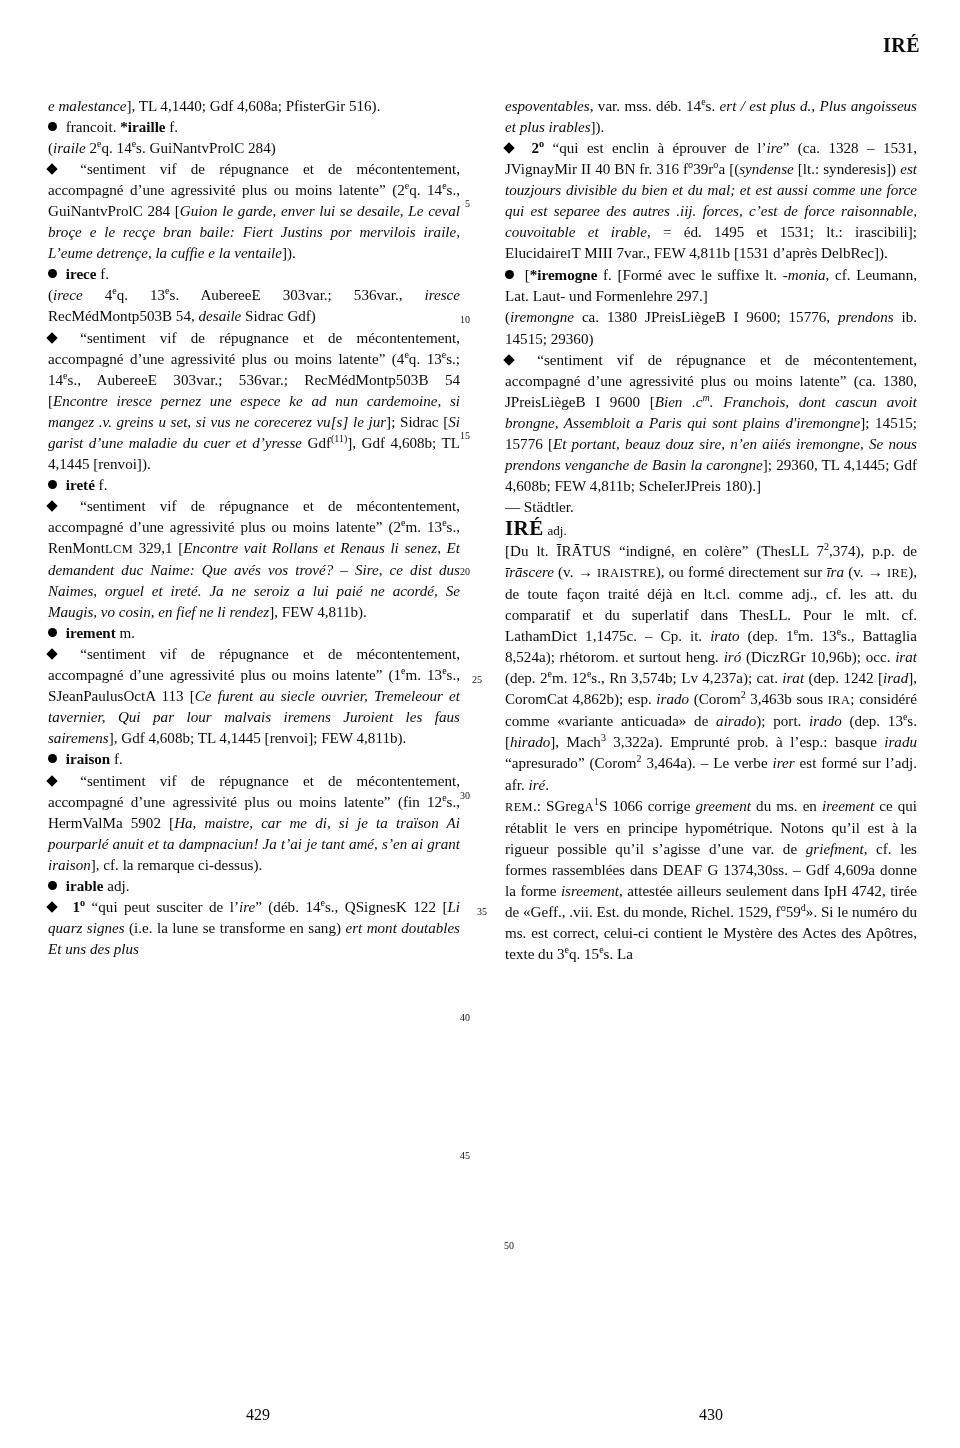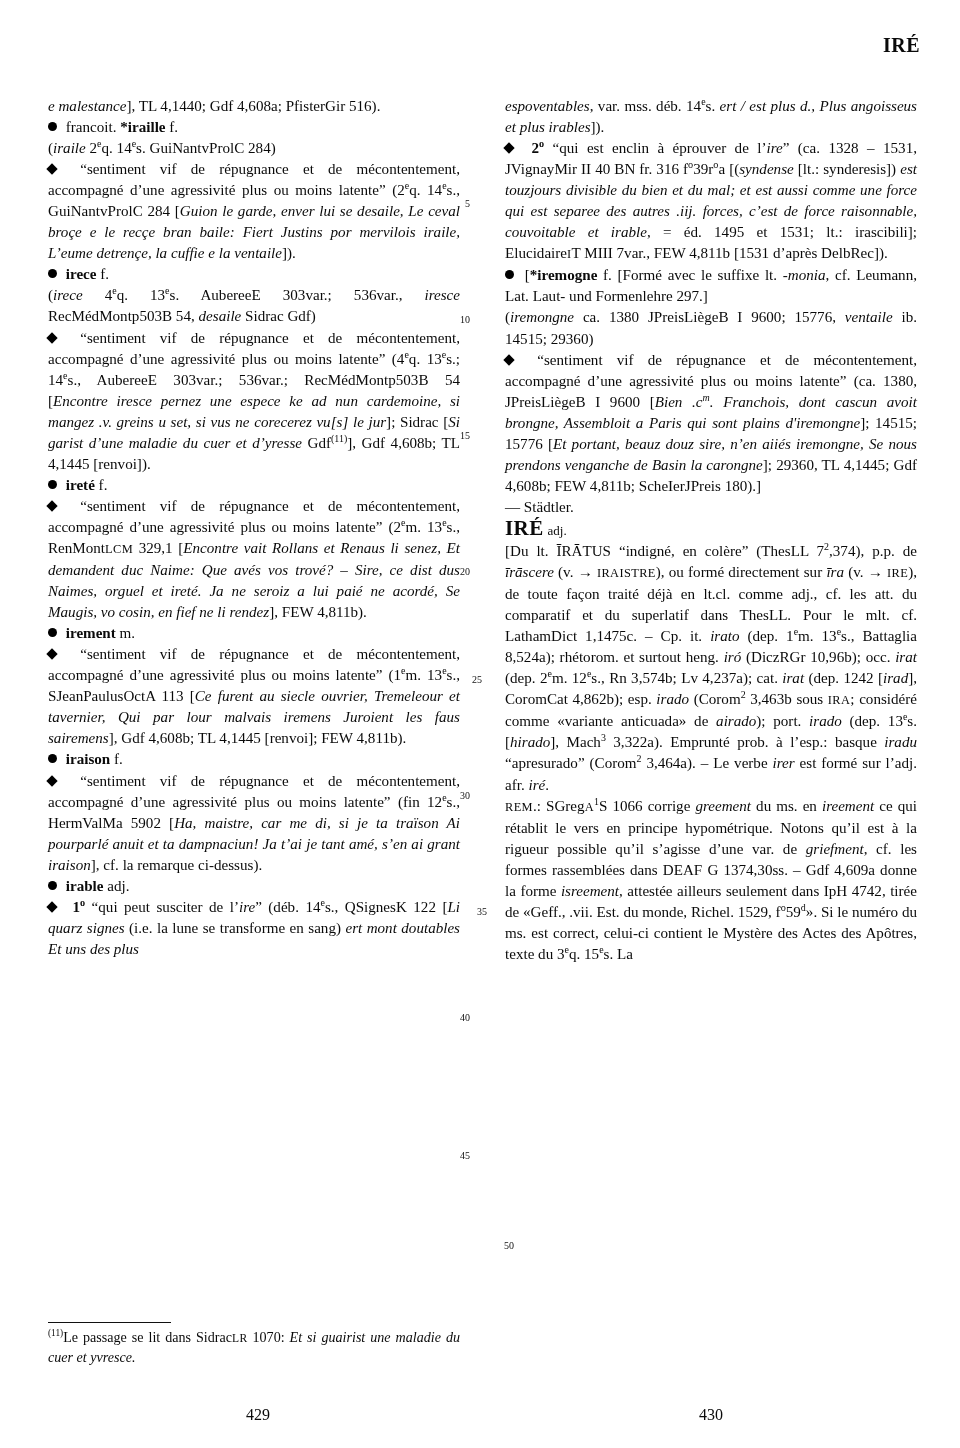--- a/index.html
+++ b/index.html
@@ -168,32 +168,28 @@
       <p class="p-dot"><span class="dot-marker"></span> <b>iraison</b> f.</p>
       <p class="p-bullet"><span class="diamond-marker"></span> “sentiment vif de répugnance et de mécontentement, accompagné d’une agressivité plus ou moins latente” (fin 12<sup>e</sup>s., HermValMa 5902 [<i>Ha, maistre, car me di, si je ta traïson Ai pourparlé anuit et ta dampnaciun! Ja t’ai je tant amé, s’en ai grant iraison</i>], cf. la remarque ci-dessus).</p>
       <p class="p-dot"><span class="dot-marker"></span> <b>irable</b> adj.</p>
       <p class="p-bullet"><span class="diamond-marker"></span> <b>1<span class="ord">o</span></b> “qui peut susciter de l’<i>ire</i>” (déb. 14<sup>e</sup>s., QSignesK 122 [<i>Li quarz signes</i> (i.e. la lune se transforme en sang) <i>ert mont doutables Et uns des plus</i></p>
     </div>
 
   <div class="col col-right" id="right-col">
       <p class="p-cont"><i>espoventables</i>, var. mss. déb. 14<sup>e</sup>s. <i>ert / est plus d., Plus angoisseus et plus irables</i>]).</p>
       <p class="p-bullet"><span class="diamond-marker"></span> <b>2<span class="ord">o</span></b> “qui est enclin à éprouver de l’<i>ire</i>” (ca. 1328 – 1531, JVignayMir II 40 BN fr. 316 f<span class="ord">o</span>39r<span class="ord">o</span>a [(<i>syndense</i> [lt.: synderesis]) <i>est touzjours divisible du bien et du mal; et est aussi comme une force qui est separee des autres .iij. forces, c’est de force raisonnable, couvoitable et irable</i>, = éd. 1495 et 1531; lt.: irascibili]; Elucidaire<span class="smcaps-word">I</span>T MIII 7var., FEW 4,811b [1531 d’après DelbRec]).</p>
       <p class="p-dot"><span class="dot-marker"></span> [<b>*iremogne</b> f. [Formé avec le suffixe lt. <i>-monia</i>, cf. Leumann, Lat. Laut- und Formenlehre 297.]</p>
-      <p class="p-paren">(<i>iremongne</i> ca. 1380 JPreisLiègeB I 9600; 15776, <i>ventaile</i> ib. 14515; 29360)</p>
+      <p class="p-paren">(<i>iremongne</i> ca. 1380 JPreisLiègeB I 9600; 15776, <i>prendons</i> ib. 14515; 29360)</p>
       <p class="p-bullet"><span class="diamond-marker"></span> “sentiment vif de répugnance et de mécontentement, accompagné d’une agressivité plus ou moins latente” (ca. 1380, JPreisLiègeB I 9600 [<i>Bien .c<sup>m</sup>. Franchois, dont cascun avoit brongne, Assembloit a Paris qui sont plains d'iremongne</i>]; 14515; 15776 [<i>Et portant, beauz douz sire, n’en aiiés iremongne, Se nous prendons venganche de Basin la carongne</i>]; 29360, TL 4,1445; Gdf 4,608b; FEW 4,811b; ScheIerJPreis 180).]</p>
       <p class="p-dot">— Städtler.</p>
       <p class="p-head headword-block"><span class="headword">IRÉ</span><span class="headword-pos">adj.</span></p>
       <p class="p-cont">[Du lt. ĪRĀTUS “indigné, en colère” (ThesLL 7<sup>2</sup>,374), p.p. de <i>īrāscere</i> (v. <span class="arrow">→</span> <span class="smcaps-word">IRAISTRE</span>), ou formé directement sur <i>īra</i> (v. <span class="arrow">→</span> <span class="smcaps-word">IRE</span>), de toute façon traité déjà en lt.cl. comme adj., cf. les att. du comparatif et du superlatif dans ThesLL. Pour le mlt. cf. LathamDict 1,1475c. – Cp. it. <i>irato</i> (dep. 1<sup>e</sup>m. 13<sup>e</sup>s., Battaglia 8,524a); rhétorom. et surtout heng. <i>iró</i> (DiczRGr 10,96b); occ. <i>irat</i> (dep. 2<sup>e</sup>m. 12<sup>e</sup>s., Rn 3,574b; Lv 4,237a); cat. <i>irat</i> (dep. 1242 [<i>irad</i>], CoromCat 4,862b); esp. <i>irado</i> (Corom<sup>2</sup> 3,463b sous <span class="smcaps-word">IRA</span>; considéré comme «variante anticuada» de <i>airado</i>); port. <i>irado</i> (dep. 13<sup>e</sup>s. [<i>hirado</i>], Mach<sup>3</sup> 3,322a). Emprunté prob. à l’esp.: basque <i>iradu</i> “apresurado” (Corom<sup>2</sup> 3,464a). – Le verbe <i>irer</i> est formé sur l’adj. afr. <i>iré</i>.</p>
       <p class="p-rem"><span class="smcaps-word">REM</span>.: SGreg<span class="smcaps-word">A</span><sup>1</sup>S 1066 corrige <i>greement</i> du ms. en <i>ireement</i> ce qui rétablit le vers en principe hypométrique. Notons qu’il est à la rigueur possible qu’il s’agisse d’une var. de <i>griefment</i>, cf. les formes rassemblées dans DEAF G 1374,30ss. – Gdf 4,609a donne la forme <i>isreement</i>, attestée ailleurs seulement dans IpH 4742, tirée de «Geff., .vii. Est. du monde, Richel. 1529, f<span class="ord">o</span>59<sup>d</sup>». Si le numéro du ms. est correct, celui-ci contient le Mystère des Actes des Apôtres, texte du 3<sup>e</sup>q. 15<sup>e</sup>s. La</p>
     </div>
 
-  <div class="footnote">
-    <div class="footnote-rule"></div>
-    <p id="footnote-text"><sup>(11)</sup>Le passage se lit dans Sidrac<span class="smcaps-word">LR</span> 1070: <i>Et si guairist une maladie du cuer et yvresce.</i></p>
-  </div>
 
   <div id="linenum-layer">
       <div class="linenum" style="top: 198px;">5</div>
       <div class="linenum" style="top: 314px;">10</div>
       <div class="linenum" style="top: 430px;">15</div>
       <div class="linenum" style="top: 566px;">20</div>
       <div class="linenum" style="top: 674px; padding-left: 12px;">25</div>
       <div class="linenum" style="top: 790px;">30</div>
       <div class="linenum" style="top: 906px; padding-left: 17px;">35</div>
       <div class="linenum" style="top: 1012px;">40</div>

